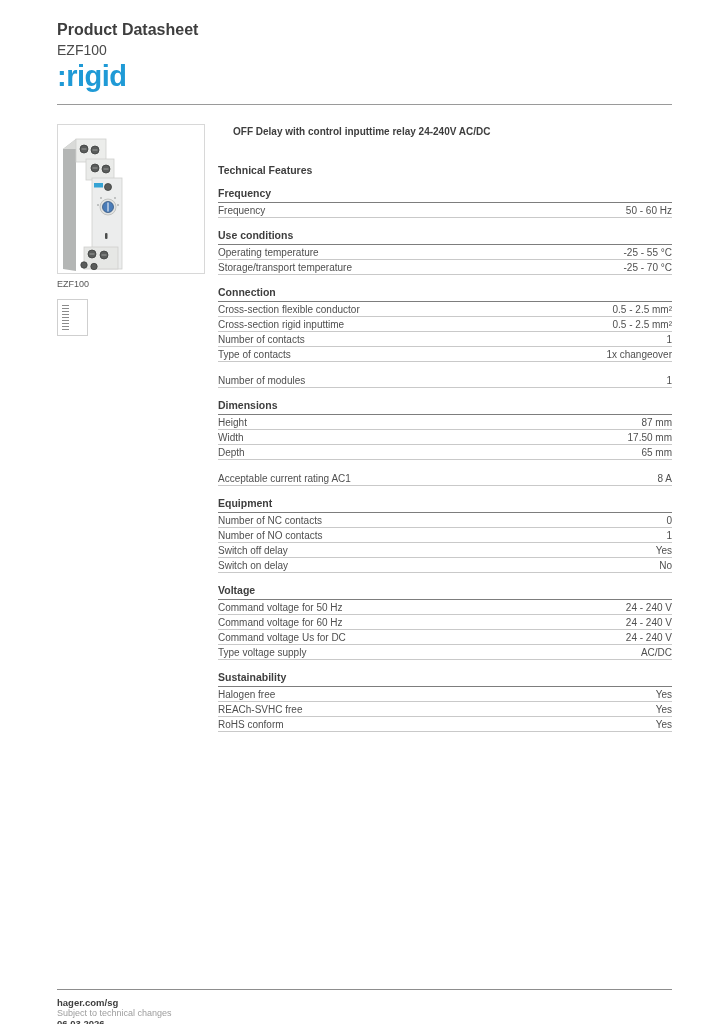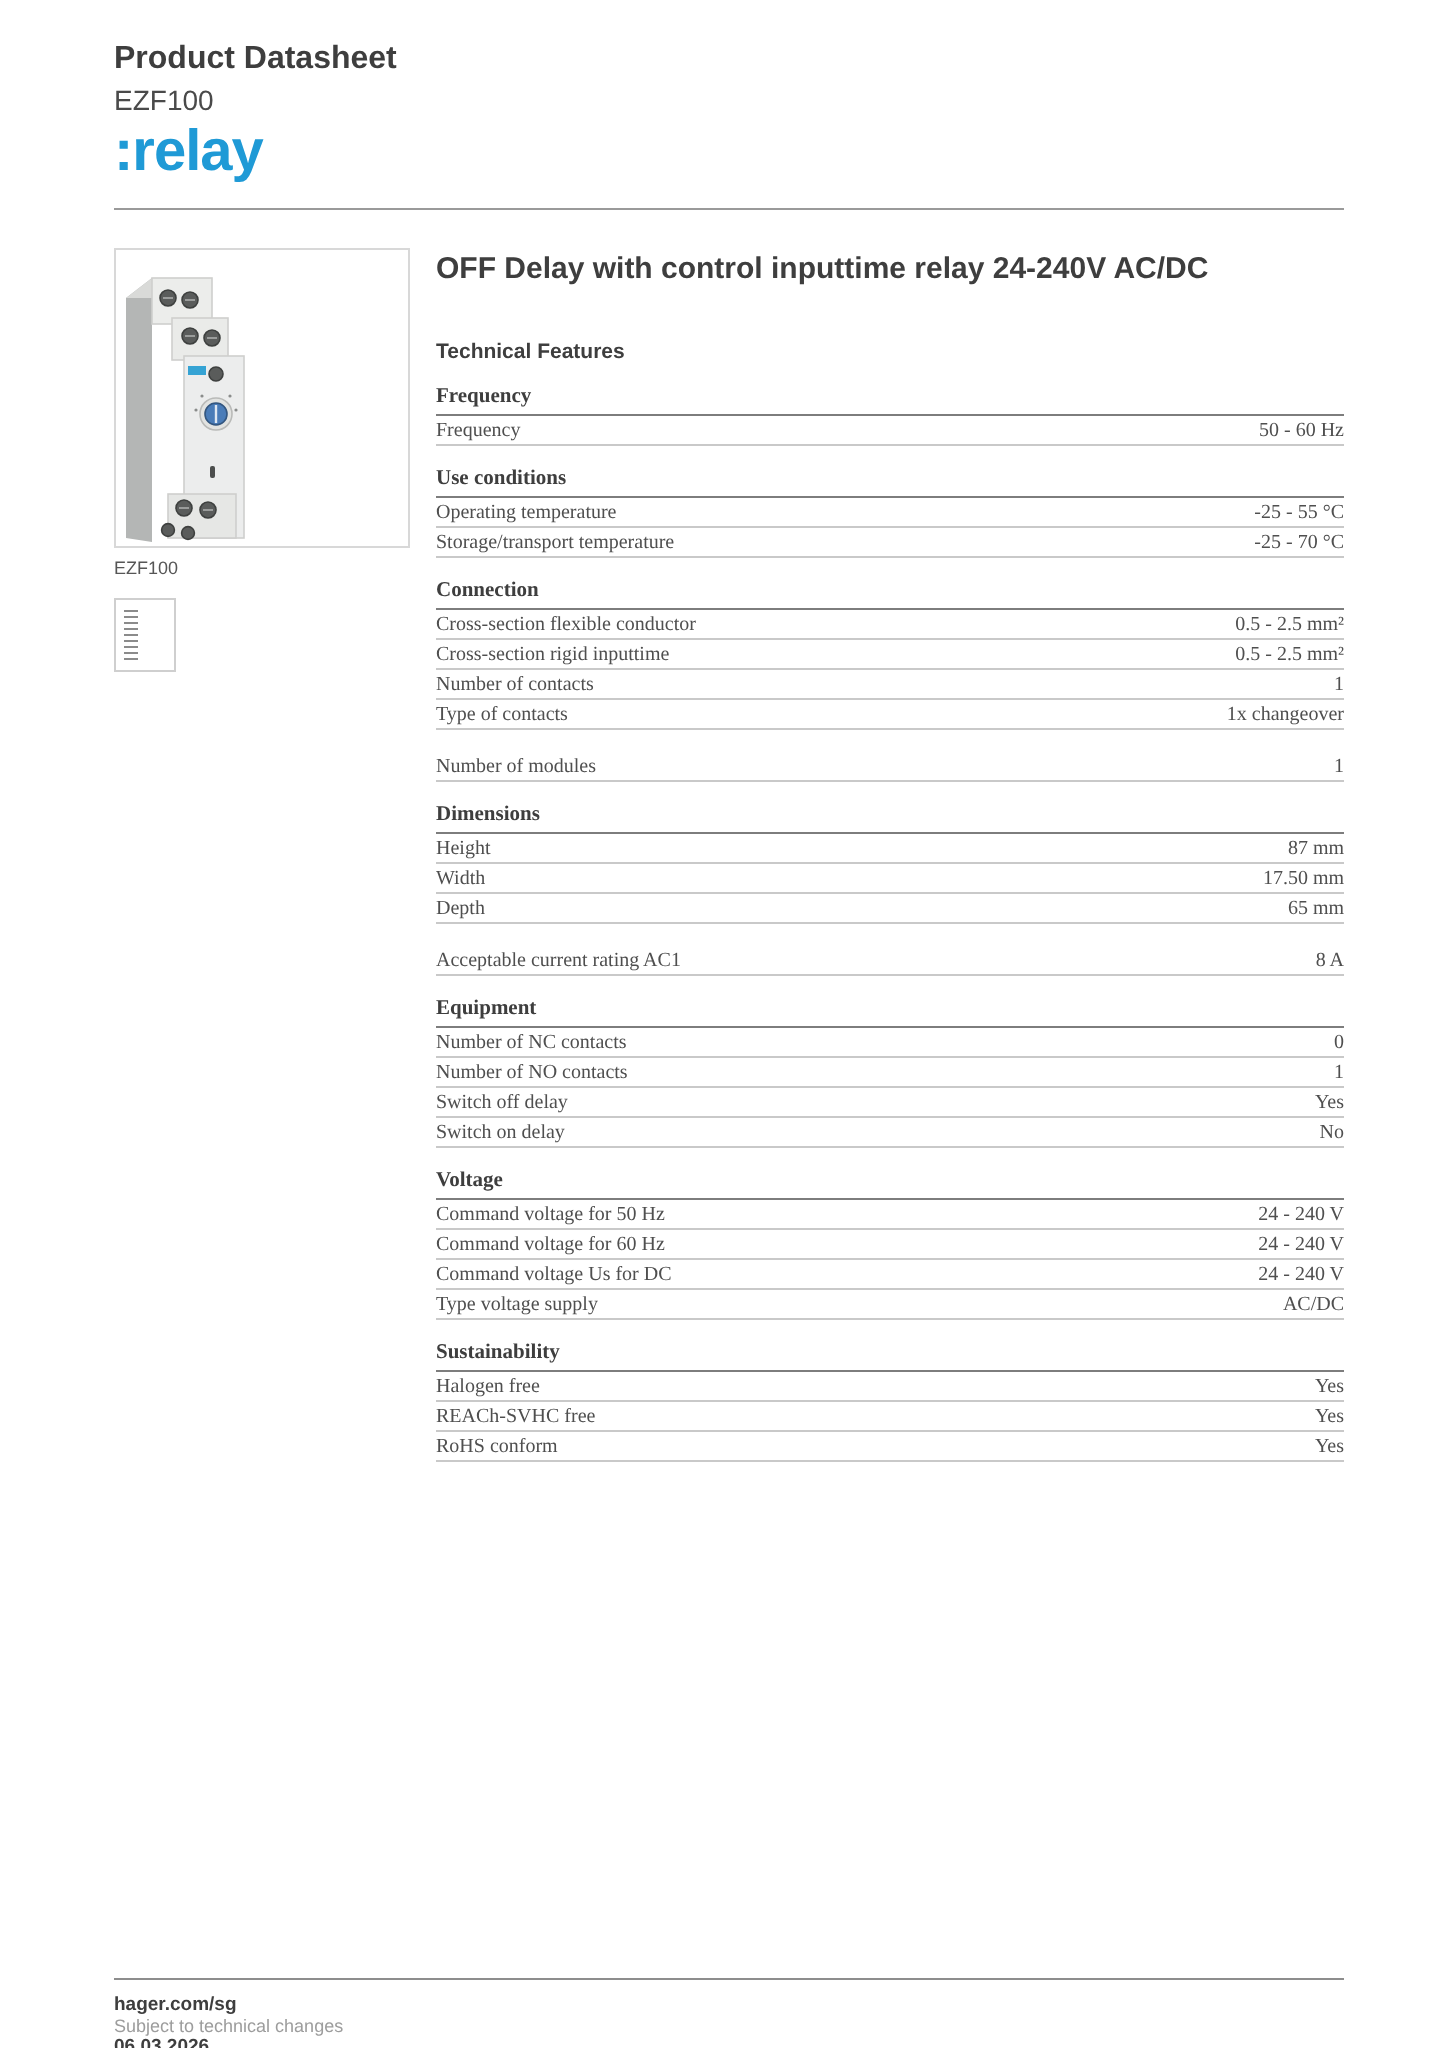--- a/index.html
+++ b/index.html
@@ -39,23 +39,23 @@
   .barcode-box {
     margin-top: 10px; width: 31px; height: 37px;
     border: 1px solid #cfcfcf; position: relative; background: #fff;
   }
   .barcode-strip {
     position: absolute; left: 4px; top: 5px; width: 7px; height: 27px;
     background: repeating-linear-gradient(180deg, #8b8b8b 0 1px, transparent 1px 3px);
   }
 
   .right-col { flex: 1; min-width: 0; padding-top: 1px; }
-  .product-title { font-size: 15px; font-weight: bold; color: #3e3e3e; line-height: 1.3; }
+  .product-title { font-size: 10px; font-weight: bold; color: #3e3e3e; line-height: 1.3; margin-left: 15px; }
   .tech-features { font-size: 10.5px; font-weight: bold; color: #3e3e3e; margin-top: 26px; }
-  #sections { margin-top: 5px; font-family: Liberation Serif, serif; }
+  #sections { margin-top: 5px; }
 
   .spec-section { margin-top: 11px; }
   .spec-title {
     font-size: 10.5px; font-weight: bold; color: #3e3e3e;
     margin: 0; padding-bottom: 3px; border-bottom: 1px solid #7d7d7d;
   }
   .spec-row {
     display: flex; justify-content: space-between; align-items: baseline;
     font-size: 10px; color: #4f4f4f;
     line-height: 11px; padding: 2px 0 1px;
@@ -79,21 +79,21 @@
 </head>
 <body>
 
 <div class="page">
 
   <header>
     <div class="h-left">
       <div class="doc-title">Product Datasheet</div>
       <div class="doc-subtitle">EZF100</div>
     </div>
-    <div class="logo" style="color: rgb(31, 154, 214);">:relay</div>
+    <div class="logo" style="color: rgb(31, 154, 214);">:rigid</div>
   </header>
   <div class="header-rule"></div>
 
   <div class="columns">
 
     <aside class="left-col">
       <div class="product-image-box">
         
         <svg width="146" height="148" viewBox="0 0 146 148">
 

